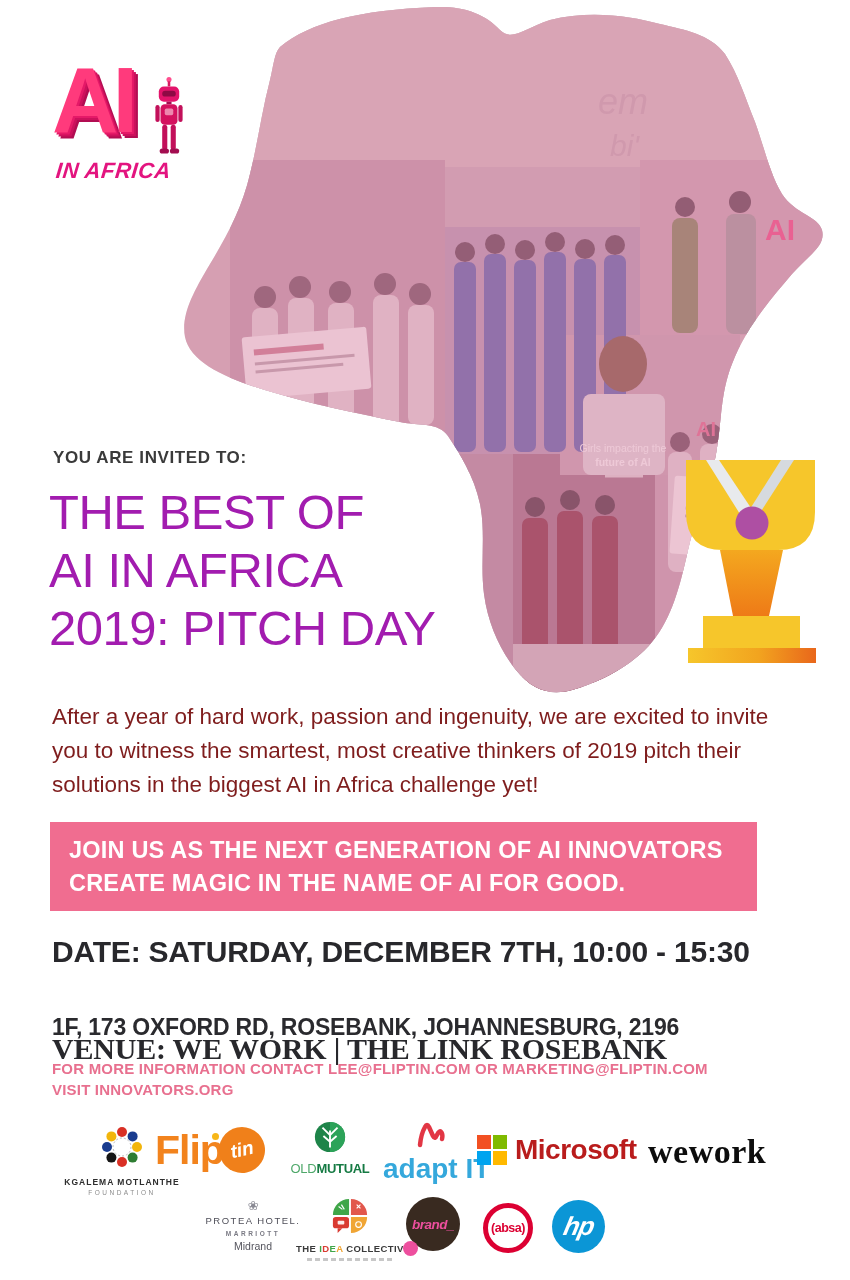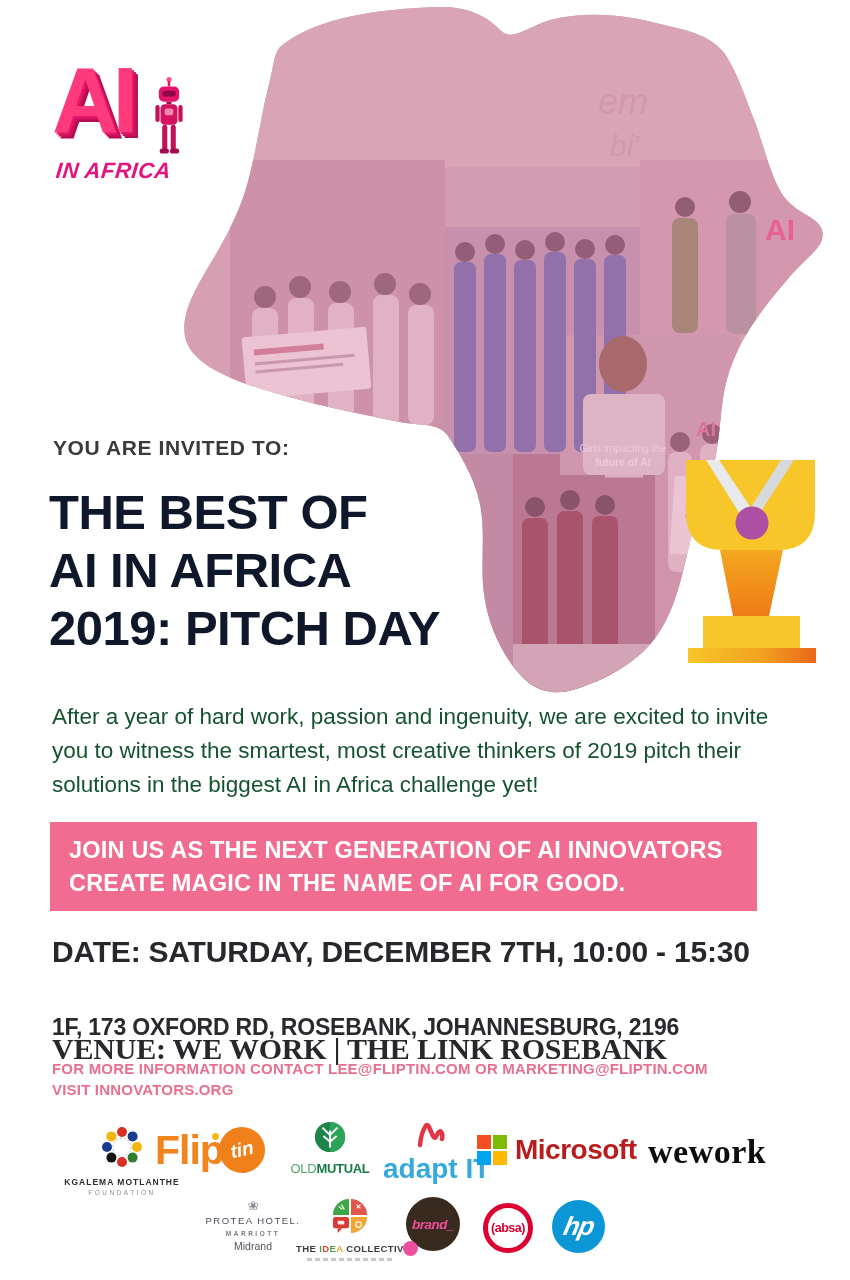--- a/index.html
+++ b/index.html
@@ -21,23 +21,23 @@
   .logo-robot { position:absolute; left:100px; top:22px; width:34px; height:82px; }
   .logo-sub {
     position:absolute; left:4px; top:104px; font-size:22px; font-weight:900; font-style:italic;
     color:#E3147F; letter-spacing:0.5px; transform:skewX(-6deg); white-space:nowrap;
   }
 
   
   .trophy { position:absolute; left:684px; top:456px; width:135px; height:210px; z-index:3; }
 
   
-  .kicker { position:absolute; left:53px; top:436px; z-index:4; font-size:21px; font-weight:700; letter-spacing:0.6px; color:#3A3A3A; }
-  .title  { position:absolute; left:49px; top:483px; z-index:4; font-size:49px; line-height:58px; font-weight:700; letter-spacing:-0.5px; color:#0f172a; white-space:nowrap; }
-  .desc   { position:absolute; left:52px; top:700px; width:718px; z-index:4; font-size:22.5px; line-height:34px; color:#14532d; }
+  .kicker { position:absolute; left:53px; top:448px; z-index:4; font-size:17px; font-weight:700; letter-spacing:0.6px; color:#3A3A3A; }
+  .title  { position:absolute; left:49px; top:483px; z-index:4; font-size:49px; line-height:58px; font-weight:400; letter-spacing:-0.5px; color:#a21caf; white-space:nowrap; }
+  .desc   { position:absolute; left:52px; top:700px; width:718px; z-index:4; font-size:22.5px; line-height:34px; color:#7f1d1d; }
   .banner {
     position:absolute; left:50px; top:822px; width:707px; height:89px; z-index:4;
     background:#F06D90; color:#fff; font-weight:800; font-size:23.5px; line-height:33px;
     padding:12px 0 0 19px; letter-spacing:0.2px;
   }
   .date    { position:absolute; left:52px; top:935px;  z-index:4; font-size:30px; font-weight:800; letter-spacing:-0.2px; color:#28282C; white-space:nowrap; }
   .venue   { position:absolute; left:52px; top:1032px;  z-index:4; font-size:30px; font-weight:800; letter-spacing:-0.2px; color:#28282C; white-space:nowrap;font-family:Liberation Serif, serif; }
   .address { position:absolute; left:52px; top:1014px; z-index:4; font-size:23px; font-weight:700; letter-spacing:-0.2px; color:#2A2A2E; white-space:nowrap;text-align:right; }
   .contact { position:absolute; left:52px; top:1058px; z-index:4; font-size:15px; line-height:21px; font-weight:800; letter-spacing:0.2px; color:#E8708F; }
 

